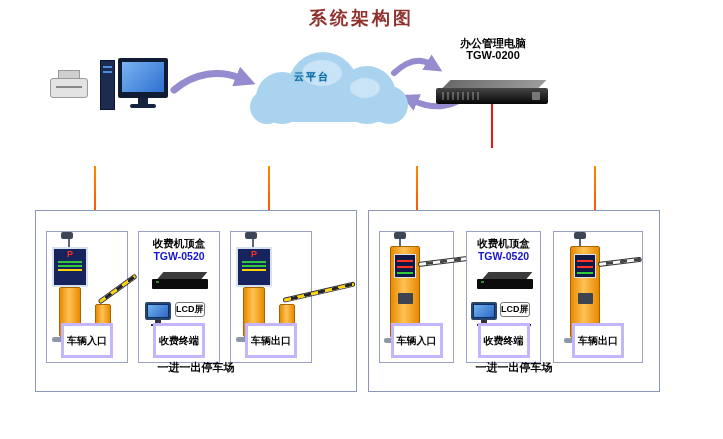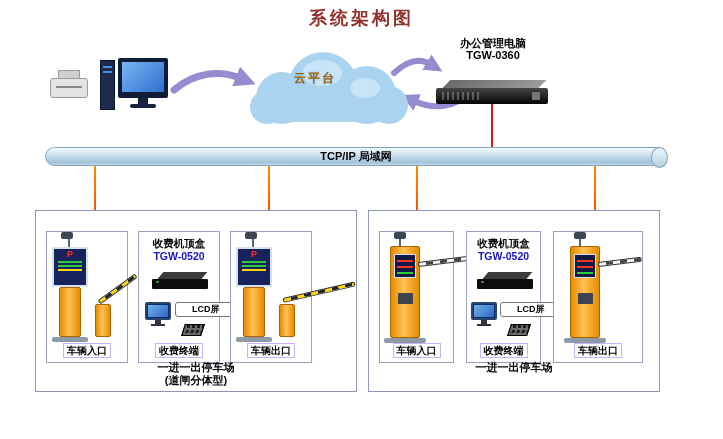--- a/index.html
+++ b/index.html
@@ -5,49 +5,49 @@
   *{margin:0;padding:0;box-sizing:border-box}
   html,body{background:#fff}
   .stage{position:relative;width:723px;height:439px;background:#fff;font-family:"Liberation Sans",sans-serif;overflow:hidden}
   .abs{position:absolute}
   i{position:absolute;display:block}
   .title{position:absolute;left:0;top:6px;width:100%;text-align:center;font-size:18px;font-weight:bold;color:#8f312d;letter-spacing:3px}
   .lbl{position:absolute;font-weight:bold;color:#000;text-align:center}
   
   .cloud i{background:#a9d3ee;border-radius:50%}
   .cloud i.hl{background:#c8e4f6}
-  .cloud-label{position:absolute;font-size:12px;font-weight:bold;color:#a16207;letter-spacing:2px;text-shadow:0 0 2px #7fb2d6}
+  .cloud-label{position:absolute;font-size:10px;font-weight:bold;color:#0369a1;letter-spacing:2px;text-shadow:0 0 2px #7fb2d6}
   
   .bus{background:linear-gradient(180deg,#f4fafd 0%,#cfe3ef 40%,#a3c3d8 85%,#c0d6e4 100%);border:1px solid #85a3b8;border-radius:10px;display:flex;align-items:center;justify-content:center}
   .bus::after{content:"";position:absolute;right:-2px;top:-1px;width:15px;height:19px;border:1px solid #85a3b8;border-radius:50%;background:linear-gradient(180deg,#f0f8fc,#b5cfdf)}
   .bus-label{position:static;font-size:11px;font-weight:bold}
   
   .vline{position:absolute;width:2px;background:linear-gradient(180deg,#ff8a00,#ff3c00)}
   .rline{position:absolute;width:2px;background:#ee1111}
   
   .group{position:absolute;border:1px solid #8c96b8;background:#fff}
   .ibox{position:absolute;border:1px solid #9aa0c8;background:#fff}
-  .slot-label{position:absolute;left:50%;transform:translateX(-50%);font-size:10px;font-weight:bold;white-space:nowrap;border:1px solid #c4b5fd;background:#fff;padding:0 3px;line-height:13px}
+  .slot-label{position:absolute;left:50%;transform:translateX(-50%);font-size:10px;font-weight:bold;white-space:nowrap;border:3px solid #c4b5fd;background:#fff;padding:8px 3px;line-height:13px}
   .caption{position:absolute;left:0;width:100%;text-align:center;font-weight:bold;font-size:11px;color:#000}
   
   .disp{position:absolute;background:#17235c;border:2px solid #d7e0ee;display:flex;flex-direction:column;align-items:center;padding-top:1px}
   .ledp{color:#ff3322;font-size:9px;font-weight:bold;line-height:9px}
   .bar{position:static;width:24px;height:2px;margin-top:2px}
   .bar.g{background:#2ecc3a}
   .bar.y{background:#ffd400}
   .bar.r{background:#ff3322;width:16px}
   .post,.housing,.mbody{position:absolute;background:linear-gradient(90deg,#e78a00,#ffc255 45%,#e78a00);border:1px solid #a86400;border-radius:2px}
   .mbase{position:absolute;background:#8d99a6;border-radius:2px}
   .arm{position:absolute;height:5px;border-radius:3px;transform-origin:left center;border:1px solid #333}
   .arm.ystripe{background:repeating-linear-gradient(90deg,#ffd400 0 7px,#222 7px 14px)}
   .arm.wstripe{background:repeating-linear-gradient(90deg,#f7f7f7 0 7px,#444 7px 14px)}
   .cam-head{background:#3c4654;border-radius:2px}
   .cam-pole{background:#5a6672}
   .ledpanel{position:absolute;background:#101a44;border:1px solid #d7e0ee;display:flex;flex-direction:column;align-items:center;justify-content:center;gap:2px}
-  .bubble{position:absolute;background:#fff;border:1px solid #777;border-radius:3px;font-size:9px;font-weight:bold;padding:0 16px;line-height:13px;white-space:nowrap}
+  .bubble{position:absolute;background:#fff;border:1px solid #777;border-radius:3px;font-size:9px;font-weight:bold;padding:0 0;line-height:13px;white-space:nowrap}
   .keypad{position:absolute;width:20px;height:12px;background:#1c1c1c;border:1px solid #000;transform:skewX(-18deg);background-image:repeating-linear-gradient(90deg,#6a6a6a 0 2px,transparent 2px 5px),repeating-linear-gradient(0deg,#6a6a6a 0 2px,transparent 2px 5px)}
 </style>
 </head>
 <body>
 
 <div class="stage">
 
   <div class="title">系统架构图</div>
 
   <div class="abs" style="left:42px;top:56px;width:130px;height:58px">
@@ -80,32 +80,29 @@
     <i style="left:88px;top:20px;width:58px;height:58px"></i>
     <i style="left:120px;top:40px;width:38px;height:38px"></i>
     <i style="left:0;top:44px;width:34px;height:34px"></i>
     <i style="left:10px;top:36px;width:140px;height:40px;border-radius:22px"></i>
     <i class="hl" style="left:52px;top:14px;width:40px;height:26px"></i>
     <i class="hl" style="left:100px;top:32px;width:30px;height:20px"></i>
     <span class="cloud-label" style="left:44px;top:24px">云平台</span>
   </div>
 
   <div class="lbl" style="left:430px;top:36px;width:126px;font-size:11px">办公管理电脑</div>
-  <div class="lbl" style="left:430px;top:49px;width:126px;font-size:11px">TGW-0360</div>
+  <div class="lbl" style="left:430px;top:49px;width:126px;font-size:11px">TGW-0200</div>
   <div class="abs" style="left:436px;top:80px;width:112px;height:28px">
     <i style="left:10px;top:0;width:96px;height:9px;background:linear-gradient(90deg,#6a6a6a,#9c9c9c);transform:skewX(-45deg)"></i>
     <i style="left:0;top:8px;width:112px;height:16px;background:linear-gradient(180deg,#454545,#060606);border-radius:2px"></i>
     <i style="left:6px;top:12px;width:40px;height:8px;background:repeating-linear-gradient(90deg,rgba(200,200,200,.35) 0 2px,transparent 2px 5px)"></i>
     <i style="left:96px;top:12px;width:8px;height:8px;background:#777;border-radius:1px"></i>
   </div>
   <div class="rline" style="left:491px;top:104px;height:44px"></div>
 
-  <div class="abs bus" style="left:45px;top:147px;width:622px;height:19px">
-    <span class="bus-label">TCP/IP  局域网</span>
-  </div>
 
   <div class="vline" style="left:94px;top:166px;height:65px"></div>
   <div class="vline" style="left:268px;top:166px;height:65px"></div>
   <div class="vline" style="left:416px;top:166px;height:65px"></div>
   <div class="vline" style="left:594px;top:166px;height:65px"></div>
 
   <div class="group" style="left:35px;top:210px;width:322px;height:182px">
 
     <div class="ibox" style="left:10px;top:20px;width:82px;height:132px;overflow:visible">
       <i class="cam-head" style="left:14px;top:0;width:12px;height:7px"></i>
@@ -152,21 +149,20 @@
         <i class="bar y"></i>
       </div>
       <div class="post" style="left:12px;top:55px;width:22px;height:50px"></div>
       <div class="mbase" style="left:5px;top:105px;width:36px;height:5px"></div>
       <div class="arm ystripe" style="left:52px;top:66px;width:74px;transform:rotate(-13deg)"></div>
       <div class="housing" style="left:48px;top:72px;width:16px;height:33px"></div>
       <div class="slot-label" style="bottom:4px">车辆出口</div>
     </div>
 
     <div class="caption" style="bottom:16px">一进一出停车场</div>
-    <div class="caption" style="bottom:3px">(道闸分体型)</div>
   </div>
 
   <div class="group" style="left:368px;top:210px;width:292px;height:182px">
 
     <div class="ibox" style="left:10px;top:20px;width:75px;height:132px;overflow:visible">
       <i class="cam-head" style="left:14px;top:0;width:12px;height:7px"></i>
       <i class="cam-pole" style="left:19px;top:7px;width:2px;height:7px"></i>
       <div class="mbody" style="left:10px;top:14px;width:30px;height:92px">
         <div class="ledpanel" style="left:3px;top:7px;width:22px;height:24px">
           <i class="bar r"></i>

